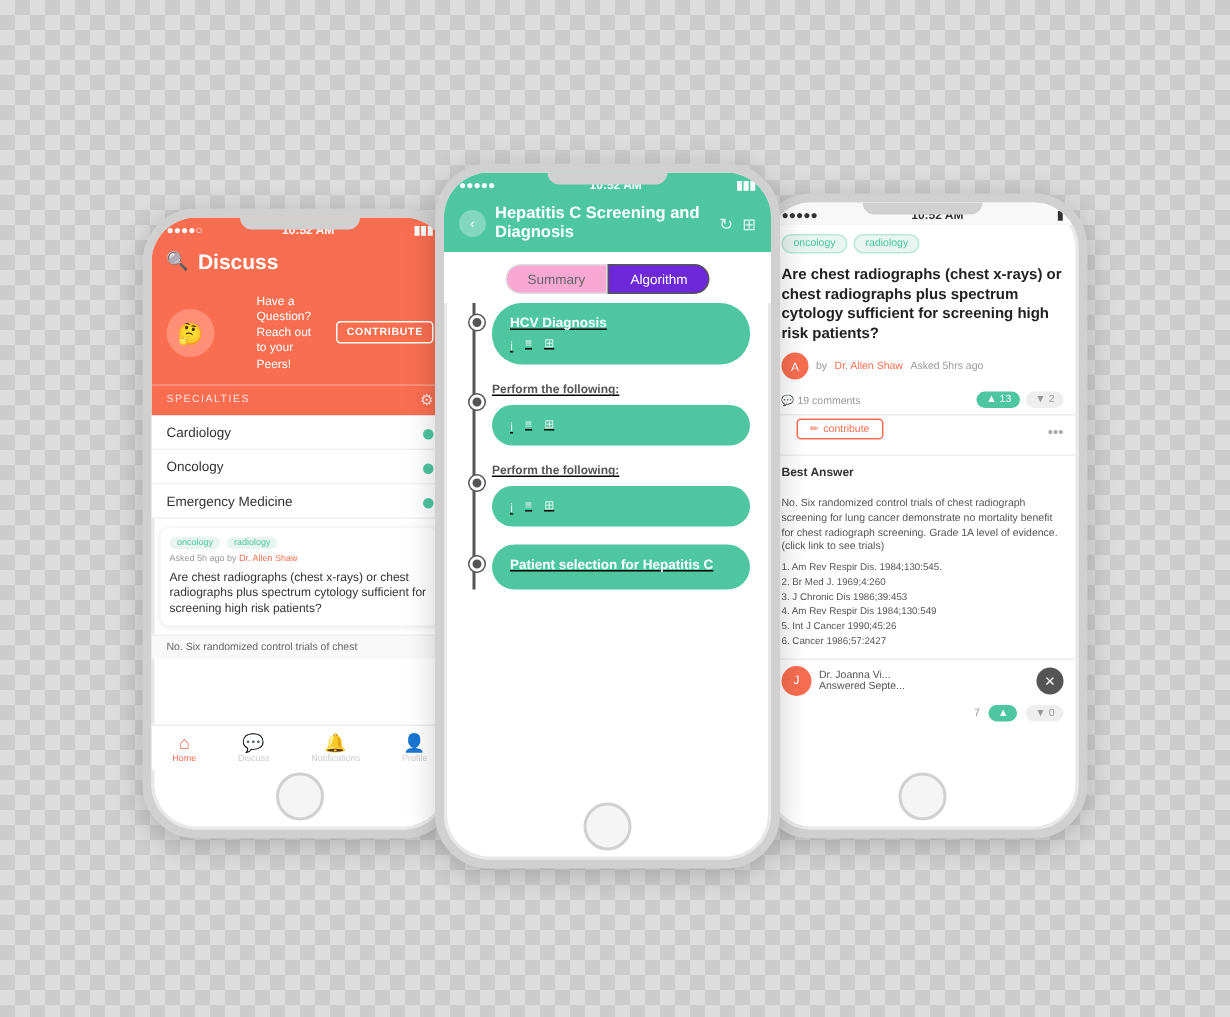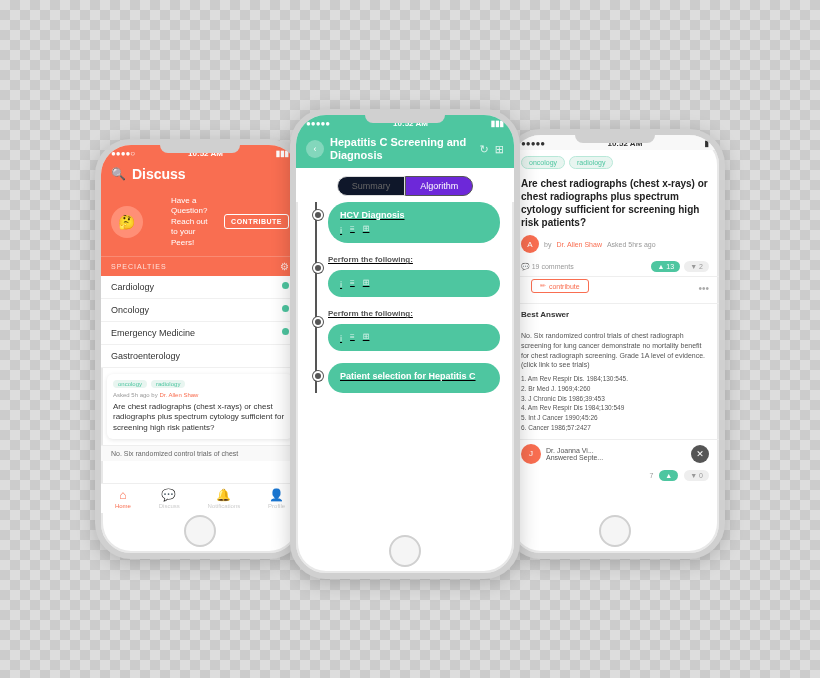--- a/index.html
+++ b/index.html
@@ -199,21 +199,21 @@
       letter-spacing: 1px;
       text-transform: uppercase;
     }
 
     .specialty-item {
       background: #fff;
       padding: 6px 10px;
       border-bottom: 1px solid #f0f0f0;
       display: flex;
       justify-content: space-between;
-      align-items: flex-start;
+      align-items: flex-end;
     }
 
     .specialty-name {
       font-size: 9px;
       color: #333;
     }
 
     .specialty-dot {
       width: 7px;
       height: 7px;
@@ -356,21 +356,21 @@
     .algo-tab {
       padding: 4px 14px;
       font-size: 9px;
       border: 1px solid #ccc;
       cursor: pointer;
     }
 
     .algo-tab.inactive {
       color: #666;
       border-color: #ddd;
-      background: #0f172a;
+      background: #f9a8d4;
       border-radius: 12px 0 0 12px;
     }
 
     .algo-tab.active {
       color: #fff;
       background: #6d28d9;
       border-color: #555;
       border-radius: 0 12px 12px 0;
     }
 
@@ -669,23 +669,20 @@
         <span class="specialty-name">Cardiology</span>
         <div class="specialty-dot"></div>
       </div>
       <div class="specialty-item">
         <span class="specialty-name">Oncology</span>
         <div class="specialty-dot"></div>
       </div>
       <div class="specialty-item">
         <span class="specialty-name">Emergency Medicine</span>
         <div class="specialty-dot"></div>
-      </div>
-      <div class="specialty-item">
-        <span class="specialty-name">Gastroenterology</span>
       </div>
 
       <div class="discuss-card">
         <div class="discuss-tags">
           <span class="tag">oncology</span>
           <span class="tag">radiology</span>
         </div>
         <div class="discuss-meta">
           Asked 5h ago by <span>Dr. Allen Shaw</span>
         </div>

